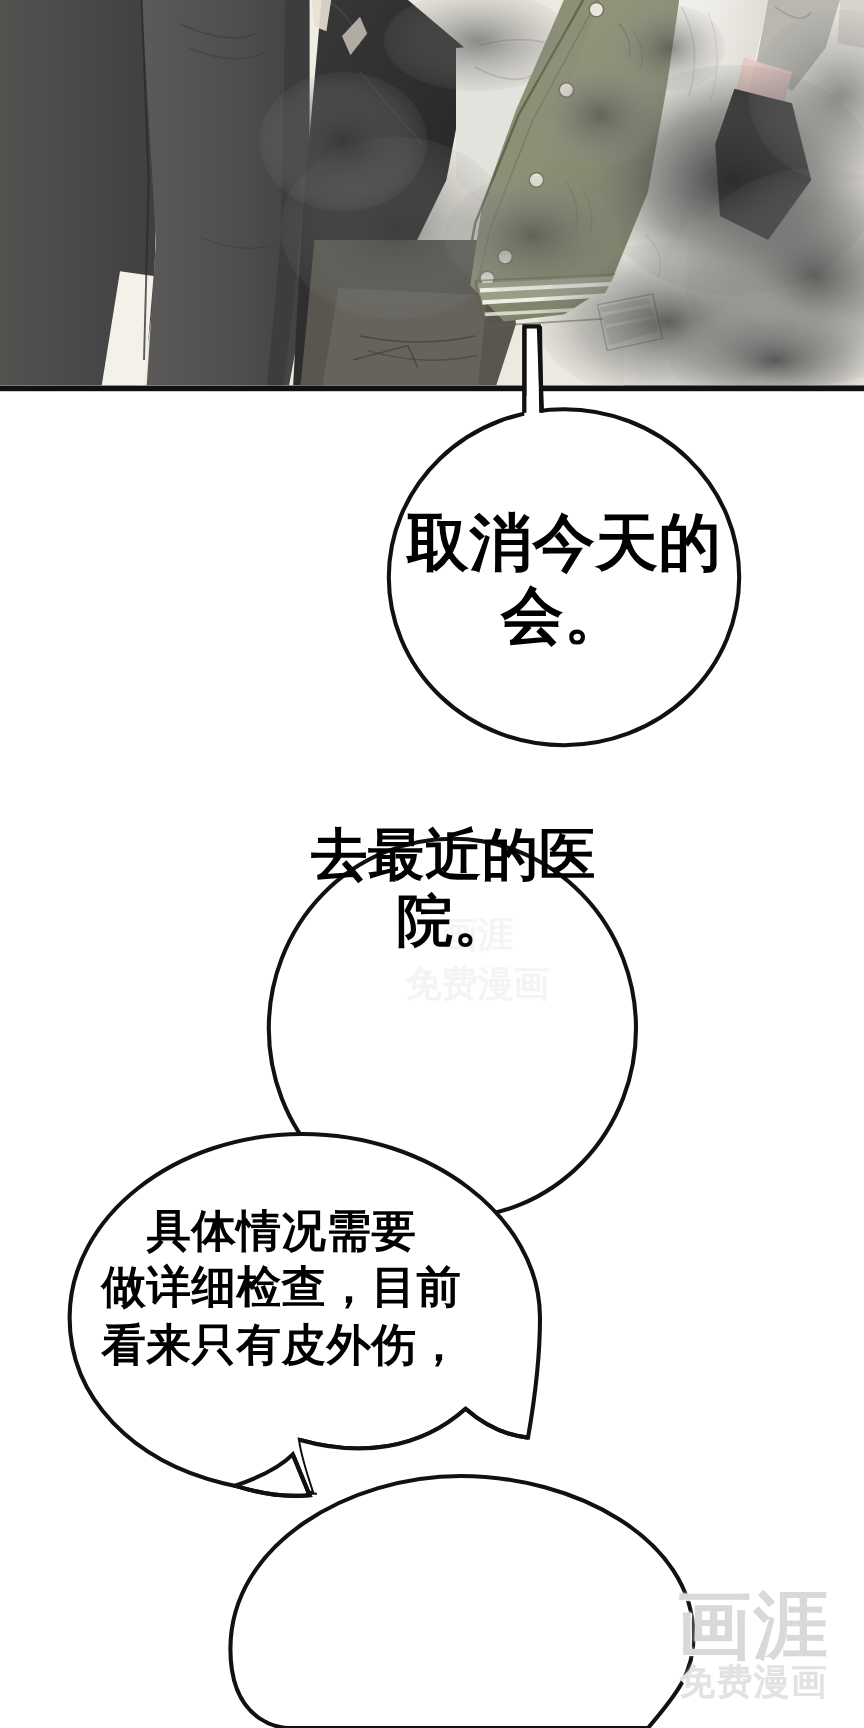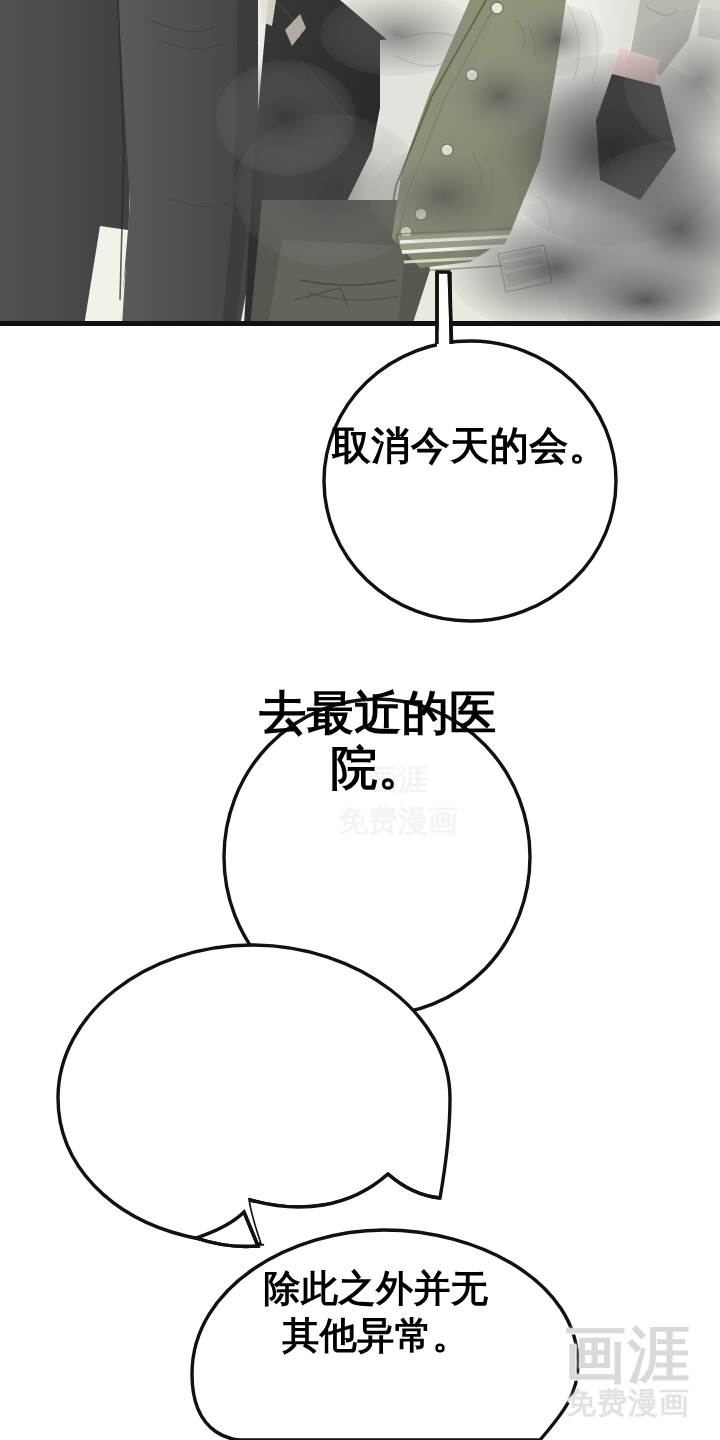--- a/index.html
+++ b/index.html
@@ -48,21 +48,21 @@
     color: #000000;
     font-weight: bold;
     text-align: center;
     line-height: 1.18;
     letter-spacing: 0.5px;
     white-space: pre-line;
     font-family: "DejaVu Sans", "Liberation Sans", sans-serif;
   }
   #bubble1-text {
     left: 330px; top: 423px; width: 280px;
-    font-size: 39px;
+    font-size: 52px;
   }
   #bubble2-text {
     left: 228px; top: 685px; width: 300px;
     font-size: 47px;
   }
   #bubble3-text {
     left: 62px; top: 1002px; width: 345px;
     font-size: 37px;
     line-height: 1.28;
   }
@@ -289,22 +289,23 @@
 
   <div class="ghost-wm">
     <div>画涯</div>
     <div>免费漫画</div>
   </div>
 
   <div class="btext" id="bubble1-text">取消今天的会。</div>
 
   <div class="btext" id="bubble2-text">去最近的医院。</div>
 
-
-  <div class="btext" id="bubble4-text">除此之外并无
-其他异常。</div>
+  <div class="btext" id="bubble3-text">具体情况需要
+做详细检查，目前
+看来只有皮外伤，</div>
+
 
   <div class="watermark">
     <div class="wm-main">画涯</div>
     <div class="wm-sub">免费漫画</div>
   </div>
 
 </div>
 
 </body></html>

